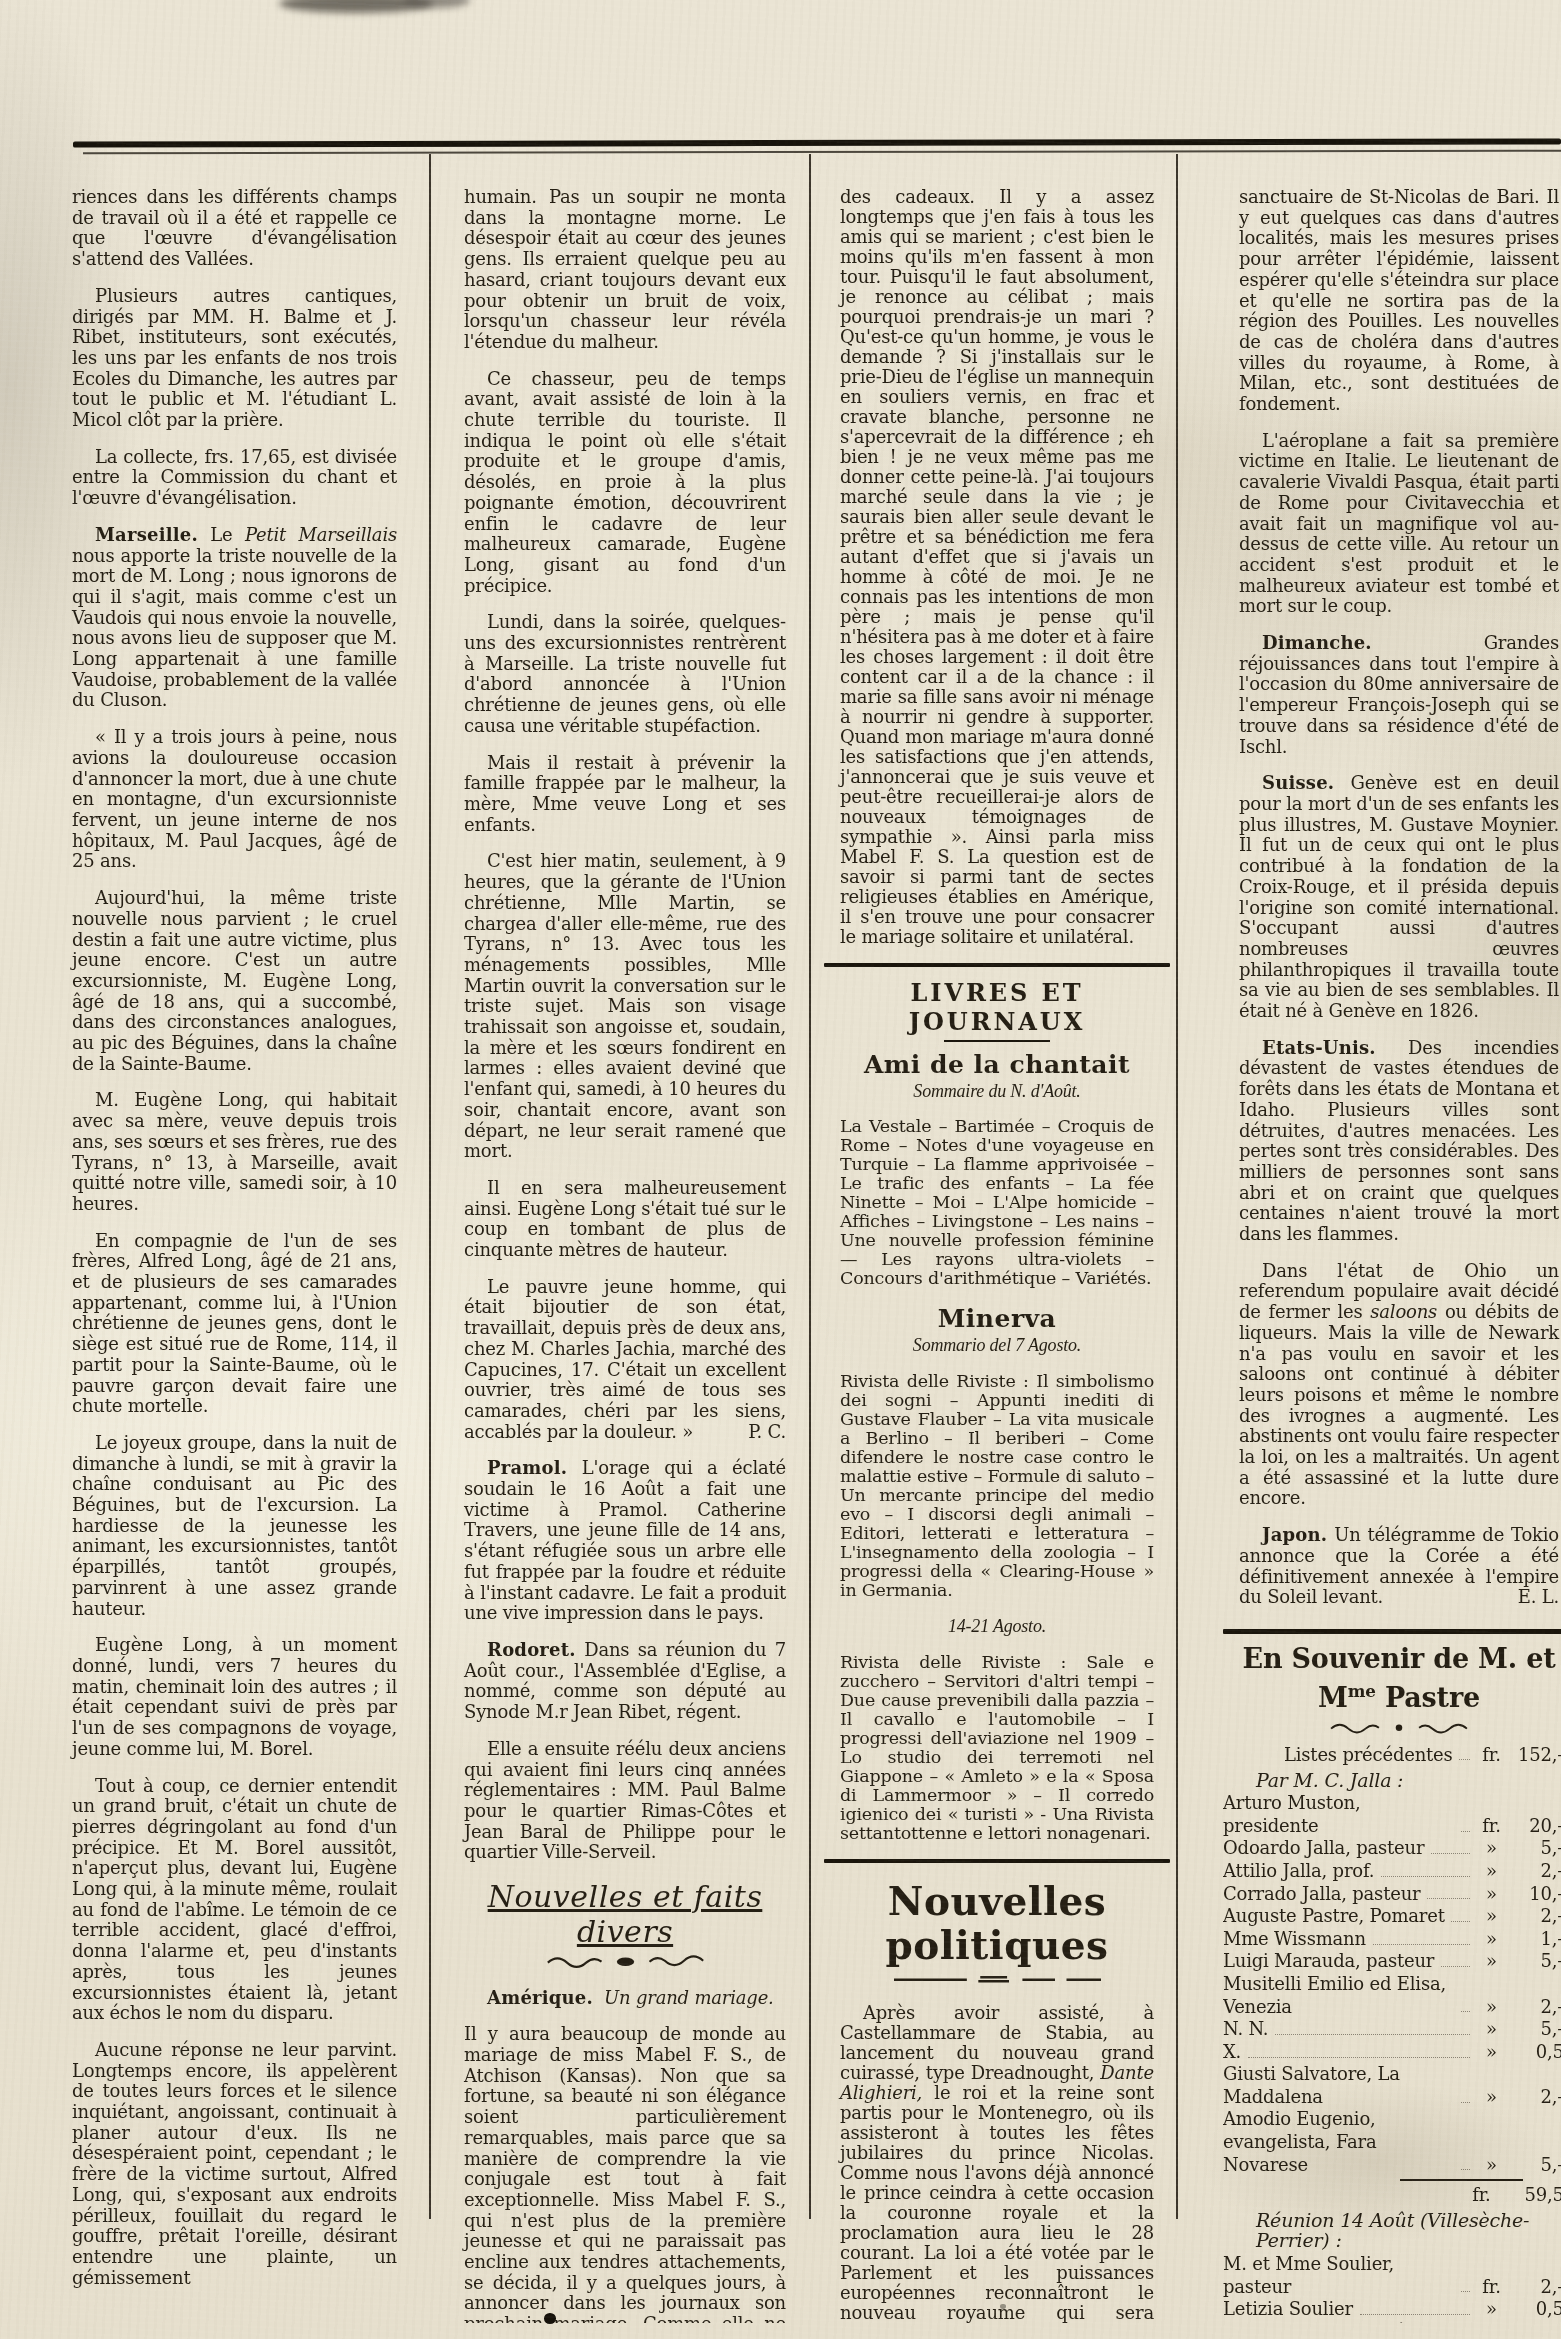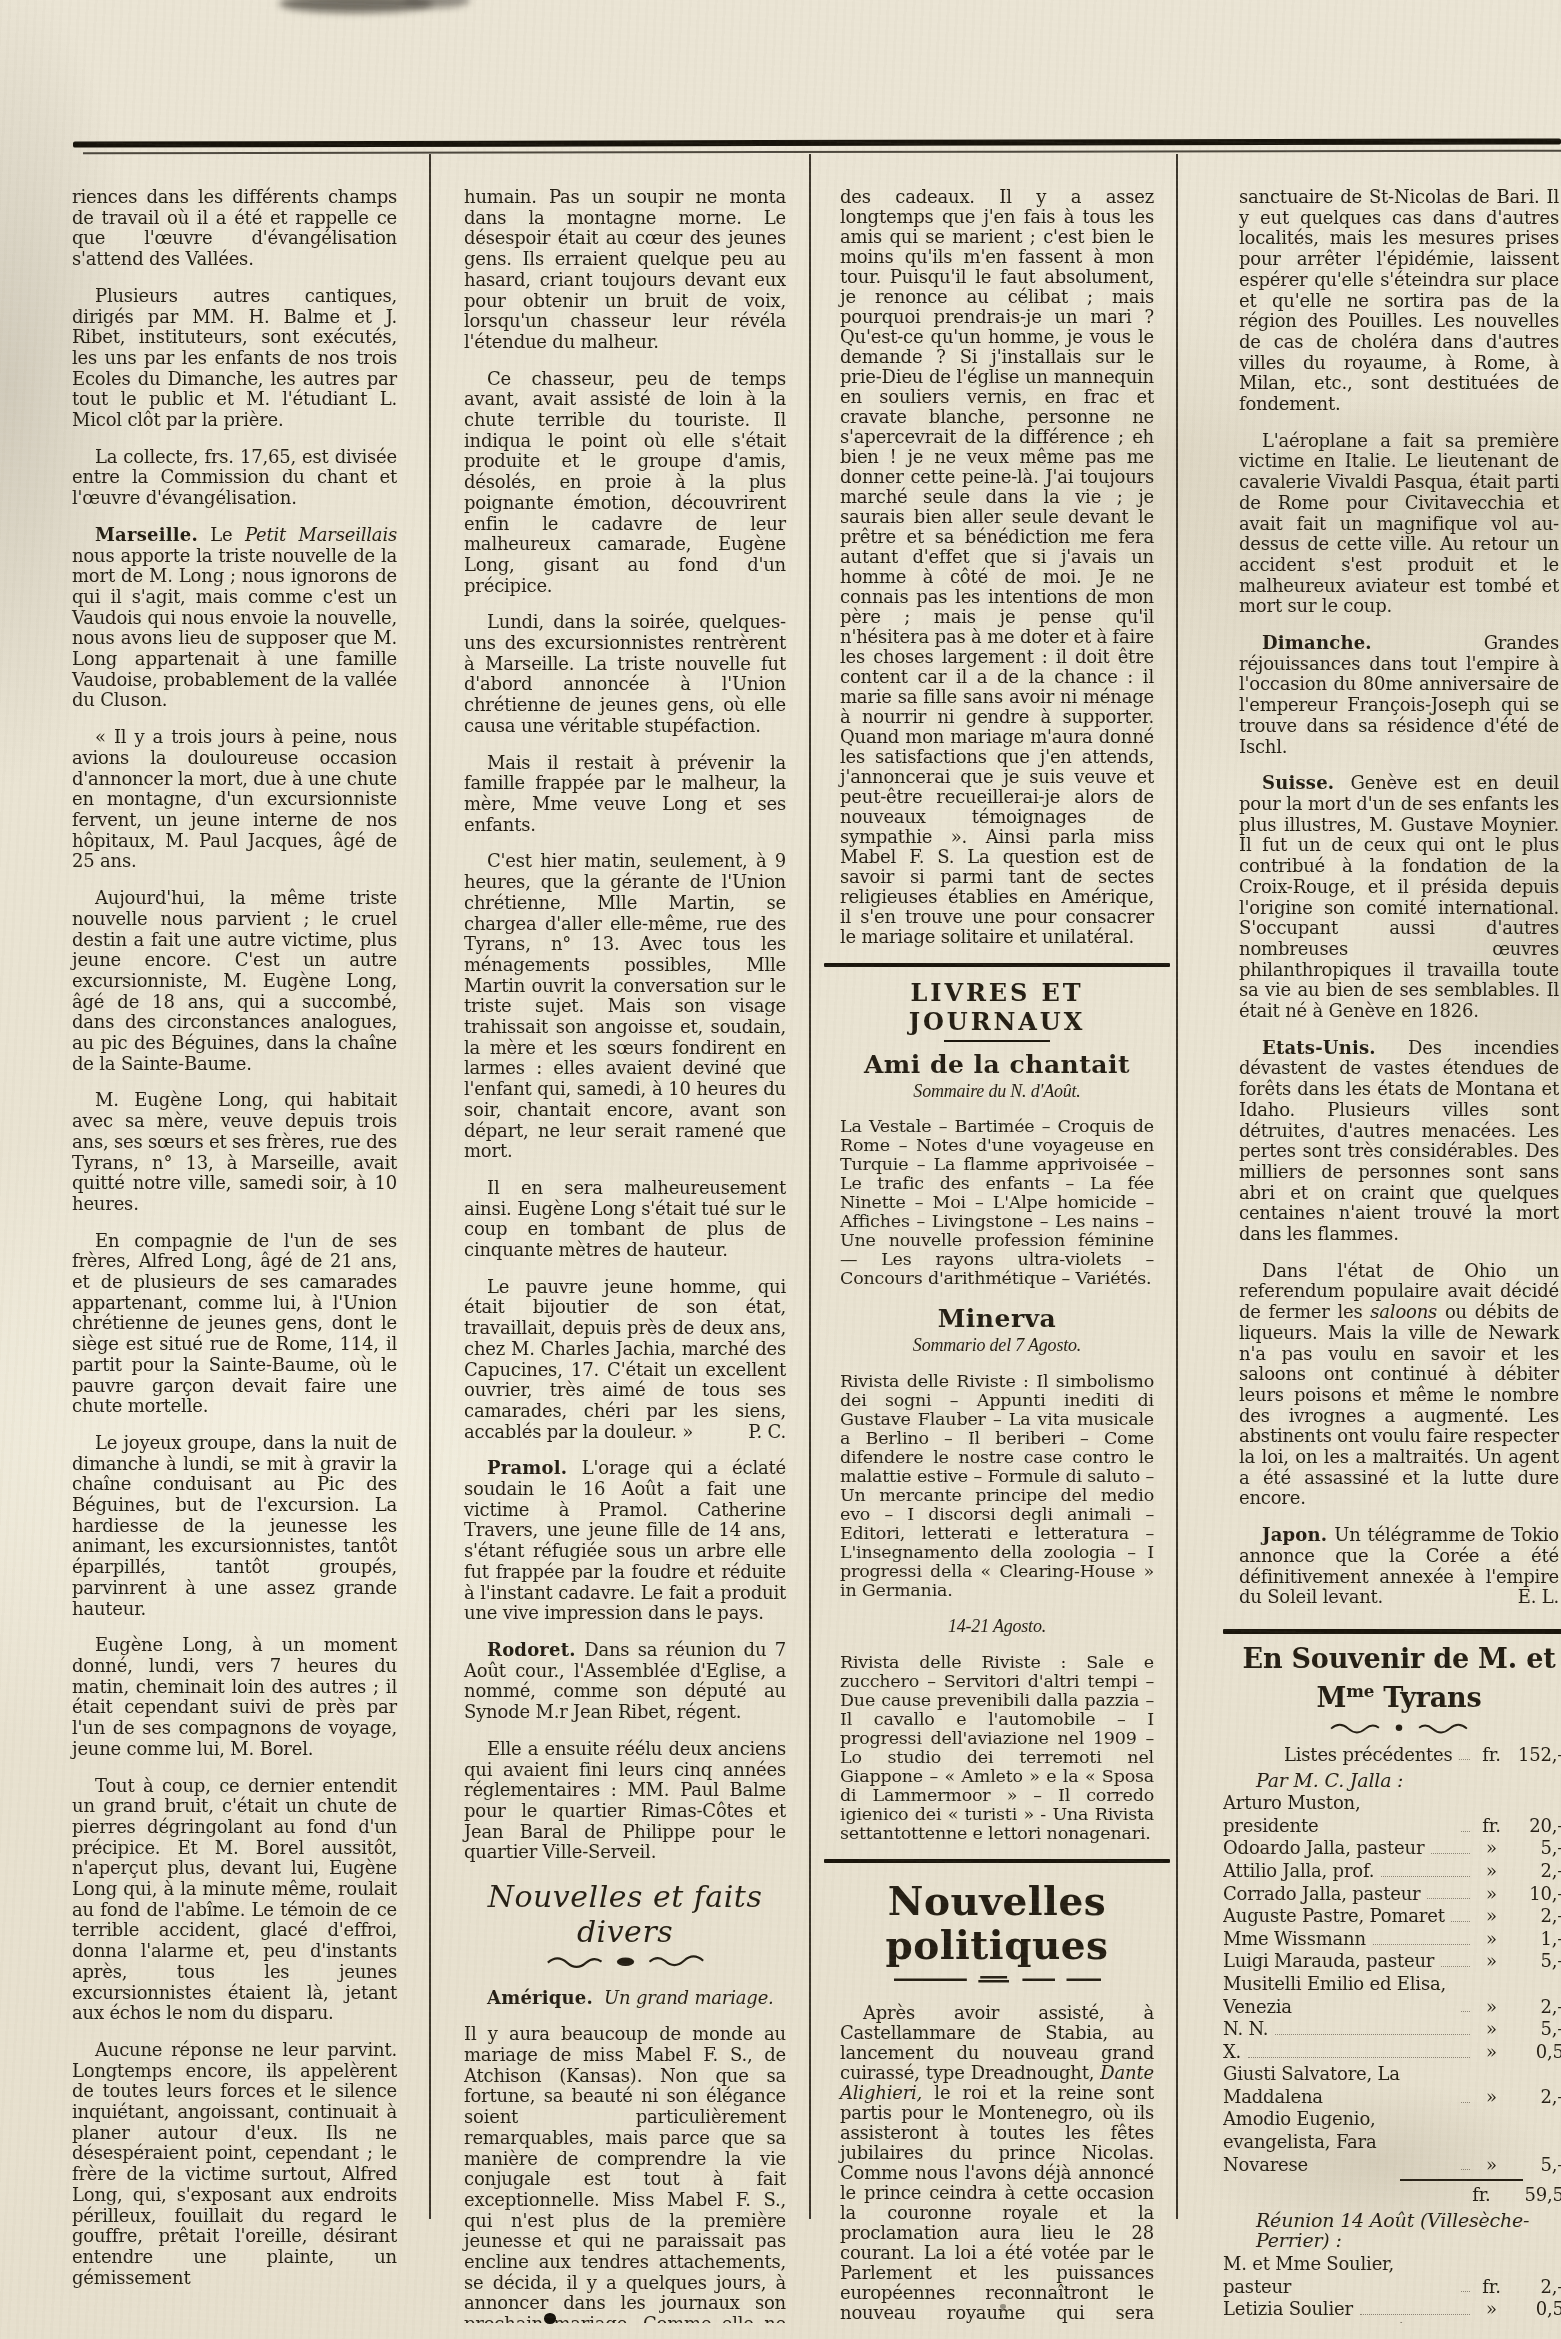--- a/index.html
+++ b/index.html
@@ -23,21 +23,21 @@
   .top-rule-thin{position:absolute;left:83px;right:0;top:151px;height:1.9px;background:rgba(23,19,11,.75);transform:rotate(-.1deg);}
   .vrule{position:absolute;top:154px;width:1.9px;height:2065px;background:rgba(28,22,13,.85);}
   .col{position:absolute;top:171px;height:2152px;overflow:hidden;font-size:18px;line-height:20.7px;letter-spacing:-0.2px;text-align:justify;}
   .para{margin:16px;text-indent:23px;hyphens:auto;}
   .noindent{text-indent:0;}
   .lead{font-weight:bold;letter-spacing:0.2px;}
   .sig{float:right;padding-left:11.5px;}
   .sig.it{font-style:italic;}
   .sp{margin-top:2.9px;}
   i{font-style:italic;}
-  .h-divers{font-style:italic;font-size:30px;line-height:35px;text-align:center;text-indent:0;margin:13.4px 0 1.9px;font-weight:500;letter-spacing:0.5px;}
+  .h-divers{font-style:italic;font-size:30px;line-height:35px;text-align:center;text-indent:0;margin:13.4px 0 1.9px;font-weight:500;letter-spacing:0.5px;text-decoration:underline;}
   .h-livres{font-size:24px;line-height:29px;text-align:center;text-indent:0;margin:11.5px 0 0;letter-spacing:2.9px;}
   .h-sub{font-weight:bold;font-size:25px;line-height:29px;text-align:center;text-indent:0;margin:7.7px 0 0;letter-spacing:0.5px;}
   .h-pol{font-weight:bold;font-size:39px;line-height:44px;text-align:center;text-indent:0;margin:15.4px 0 1.9px;letter-spacing:0.5px;}
   .h-souv{font-weight:bold;font-size:27px;line-height:32px;text-align:center;text-indent:0;margin:9.6px 0 0;}
   .c-it{font-style:italic;text-align:center;text-indent:0;margin:1.9px 0;font-family:Liberation Serif, serif;}
   .ornament{text-align:center;margin:1.9px 0 5.8px;}
   .ornament svg{display:inline-block;vertical-align:middle;}
   .hrule{height:3.8px;background:#1a150c;margin:13.4px 0 5.8px;border-radius:1px;}
   .hrule.thick{height:4.8px;}
   .shortrule{width:106px;height:1.9px;background:#1a150c;margin:3.8px auto 5.8px;}
@@ -136,21 +136,21 @@
 
   <div class="col" style="left:1223px;width:352px">
     <p class="para noindent"><span>sanctuaire de St-Nicolas de Bari. Il y eut quelques cas dans d'autres localités, mais les mesures prises pour arrêter l'épidémie, laissent espérer qu'elle s'éteindra sur place et qu'elle ne sortira pas de la région des Pouilles. Les nouvelles de cas de choléra dans d'autres villes du royaume, à Rome, à Milan, etc., sont destituées de fondement.</span></p>
     <p class="para sp"><span>L'aéroplane a fait sa première victime en Italie. Le lieutenant de cavalerie Vivaldi Pasqua, était parti de Rome pour Civitavecchia et avait fait un magnifique vol au-dessus de cette ville. Au retour un accident s'est produit et le malheureux aviateur est tombé et mort sur le coup.</span></p>
     <p class="para sp"><span class="lead">Dimanche.</span> <span>Grandes réjouissances dans tout l'empire à l'occasion du 80me anniversaire de l'empereur François-Joseph qui se trouve dans sa résidence d'été de Ischl.</span></p>
     <p class="para sp"><span class="lead">Suisse.</span> <span>Genève est en deuil pour la mort d'un de ses enfants les plus illustres, M. Gustave Moynier. Il fut un de ceux qui ont le plus contribué à la fondation de la Croix-Rouge, et il présida depuis l'origine son comité international. S'occupant aussi d'autres nombreuses œuvres philanthropiques il travailla toute sa vie au bien de ses semblables. Il était né à Genève en 1826.</span></p>
     <p class="para sp"><span class="lead">Etats-Unis.</span> <span>Des incendies dévastent de vastes étendues de forêts dans les états de Montana et Idaho. Plusieurs villes sont détruites, d'autres menacées. Les pertes sont très considérables. Des milliers de personnes sont sans abri et on craint que quelques centaines n'aient trouvé la mort dans les flammes.</span></p>
     <p class="para sp"><span>Dans l'état de Ohio un referendum populaire avait décidé de fermer les </span><i>saloons</i><span> ou débits de liqueurs. Mais la ville de Newark n'a pas voulu en savoir et les saloons ont continué à débiter leurs poisons et même le nombre des ivrognes a augmenté. Les abstinents ont voulu faire respecter la loi, on les a maltraités. Un agent a été assassiné et la lutte dure encore.</span></p>
     <p class="para sp"><span class="lead">Japon.</span> <span>Un télégramme de Tokio annonce que la Corée a été définitivement annexée à l'empire du Soleil levant.</span><span class="sig">E. L.</span></p>
     <div class="hrule thick" style="margin-top:21px"></div>
-    <h2 class="h-souv"><span>En Souvenir de M. et M</span><sup>me</sup><span> Tyrans</span></h2>
+    <h2 class="h-souv"><span>En Souvenir de M. et M</span><sup>me</sup><span> Pastre</span></h2>
     <div class="ornament">
       <svg width="144" height="13.4" viewBox="0 0 150 14">
           <path d="M4 8 q 9 -8 18 0 q 9 8 18 0 q 7 -6 14 -1" fill="none" stroke="#241e13" stroke-width="2"></path>
           <circle cx="75" cy="7" r="3.4" fill="#241e13"></circle>
           <path d="M96 7 q 7 -5 14 1 q 9 8 18 0 q 9 -8 18 0" fill="none" stroke="#241e13" stroke-width="2"></path>
         </svg>
     </div>
     <div class="don-head">
       <span class="don-name">Listes précédentes</span>
       <span class="don-leader"></span>

